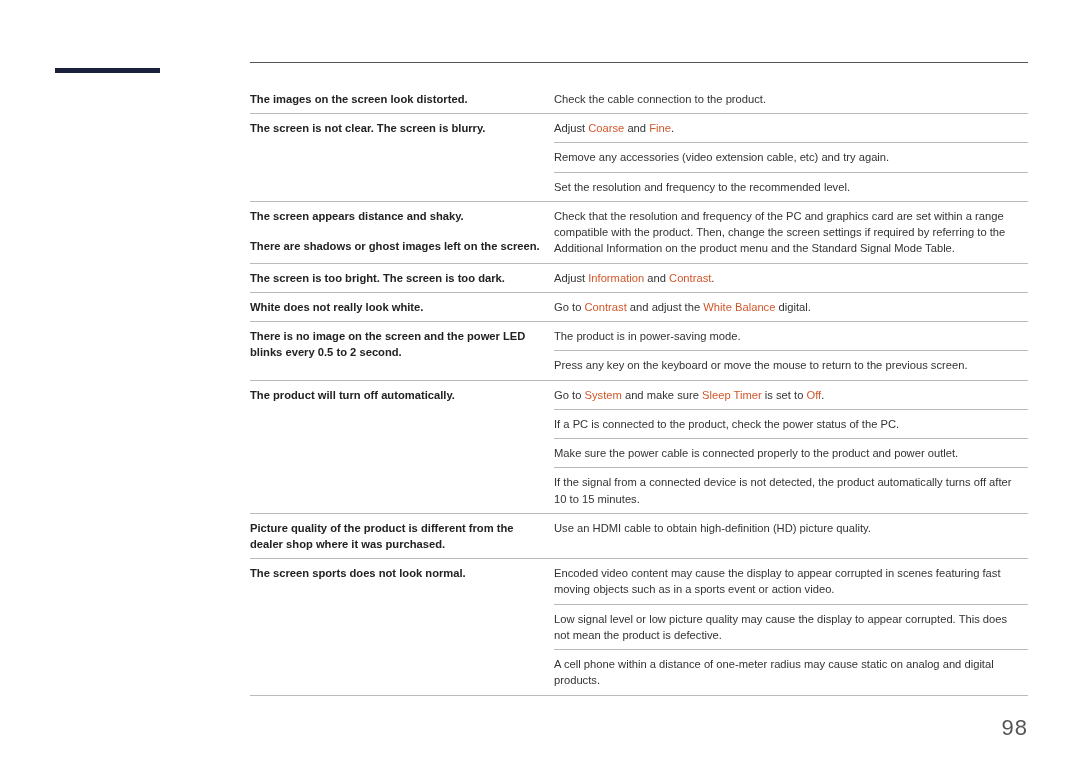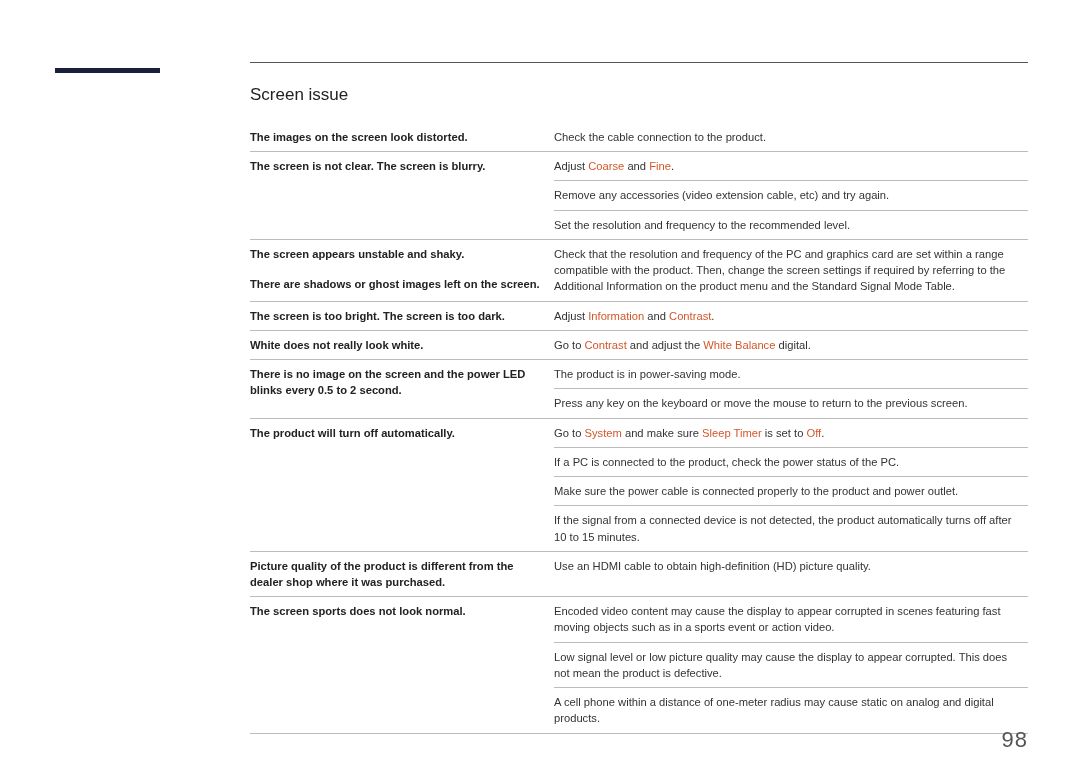--- a/index.html
+++ b/index.html
@@ -59,56 +59,55 @@
     color: #333;
     font-weight: 400;
     margin-top: 18px;
   }
   .hl {
     color: #d1572b;
   }
   .page-num {
     position: absolute;
     right: 52px;
-    bottom: 10px;
+    bottom: 22px;
     font-size: 22px;
     color: #555;
     font-weight: 300;
     letter-spacing: 1px;
   }
 </style>
 </head>
 <body>
 
 <div class="header-bar"></div>
 
 <div class="content">
   <div class="top-rule"></div>
-  <h2 class="section-title">Screen issue</h2>
 
   <table>
     <tbody>
       <tr>
         <td class="left">The images on the screen look distorted.</td>
         <td class="right">Check the cable connection to the product.</td>
       </tr>
       <tr>
         <td class="left" rowspan="3">The screen is not clear. The screen is blurry.</td>
         <td class="right">
           <span>Adjust </span><span class="hl">Coarse</span><span> and </span><span class="hl">Fine</span><span>.</span>
         </td>
       </tr>
       <tr>
         <td class="right">Remove any accessories (video extension cable, etc) and try again.</td>
       </tr>
       <tr>
         <td class="right">Set the resolution and frequency to the recommended level.</td>
       </tr>
       <tr>
-        <td class="left" style="border-bottom:none">The screen appears unstable and shaky.</td>
+        <td class="left" style="border-bottom:none">The screen appears distance and shaky.</td>
         <td class="right" rowspan="2">Check that the resolution and frequency of the PC and graphics card are set within a range compatible with the product. Then, change the screen settings if required by referring to the Additional Information on the product menu and the Standard Signal Mode Table.</td>
       </tr>
       <tr>
         <td class="left">There are shadows or ghost images left on the screen.</td>
       </tr>
       <tr>
         <td class="left">The screen is too bright. The screen is too dark.</td>
         <td class="right">
           <span>Adjust </span><span class="hl">Information</span><span> and </span><span class="hl">Contrast</span><span>.</span>
         </td>

